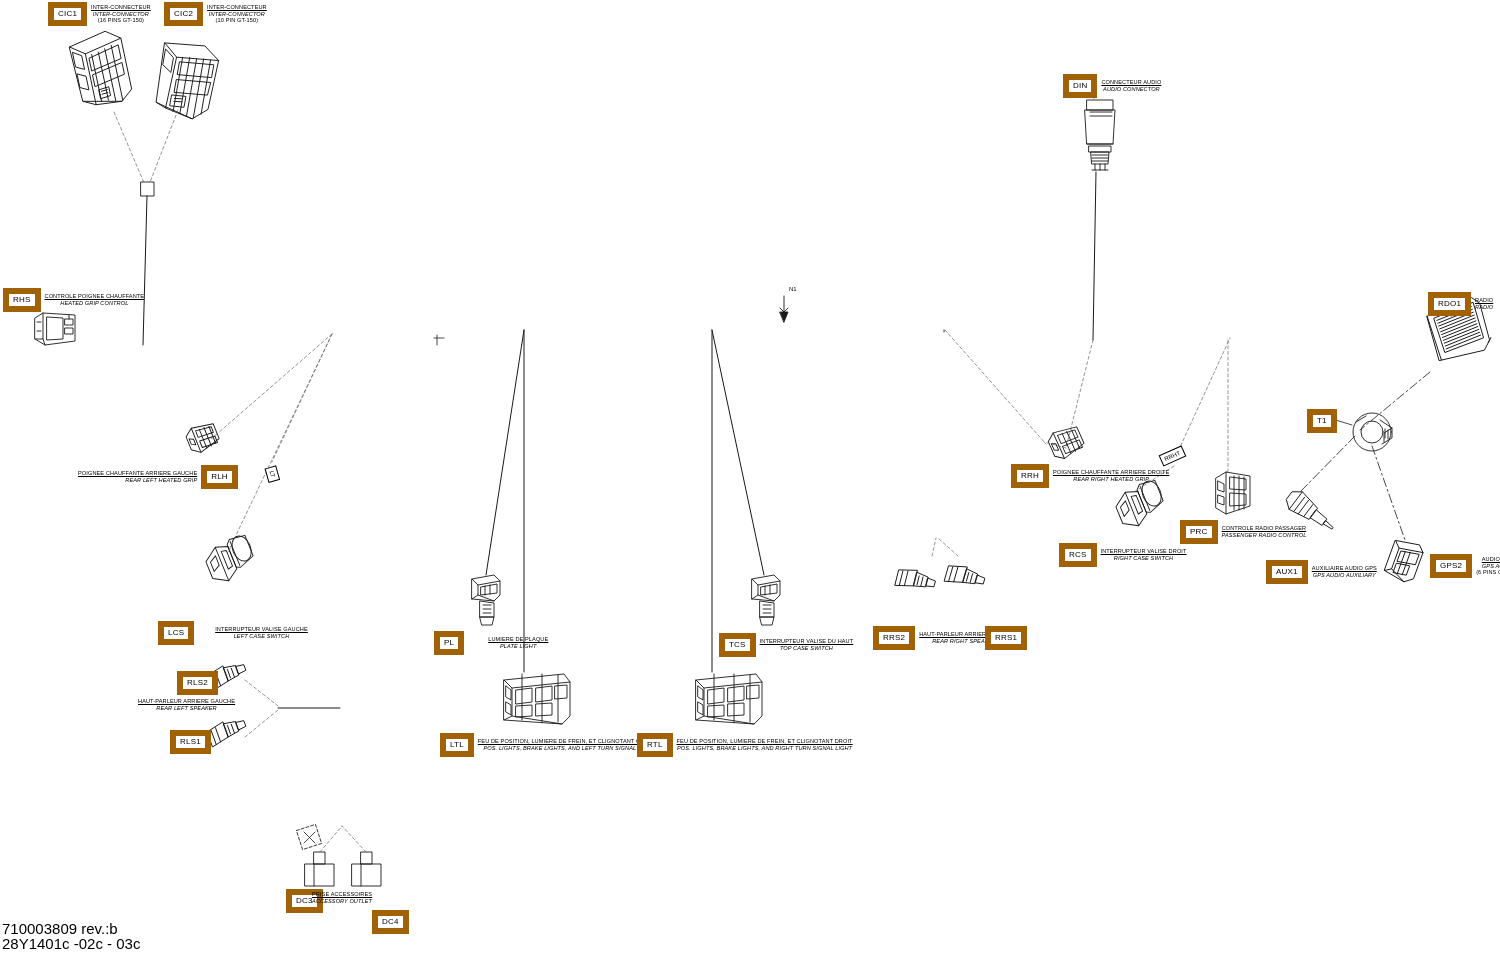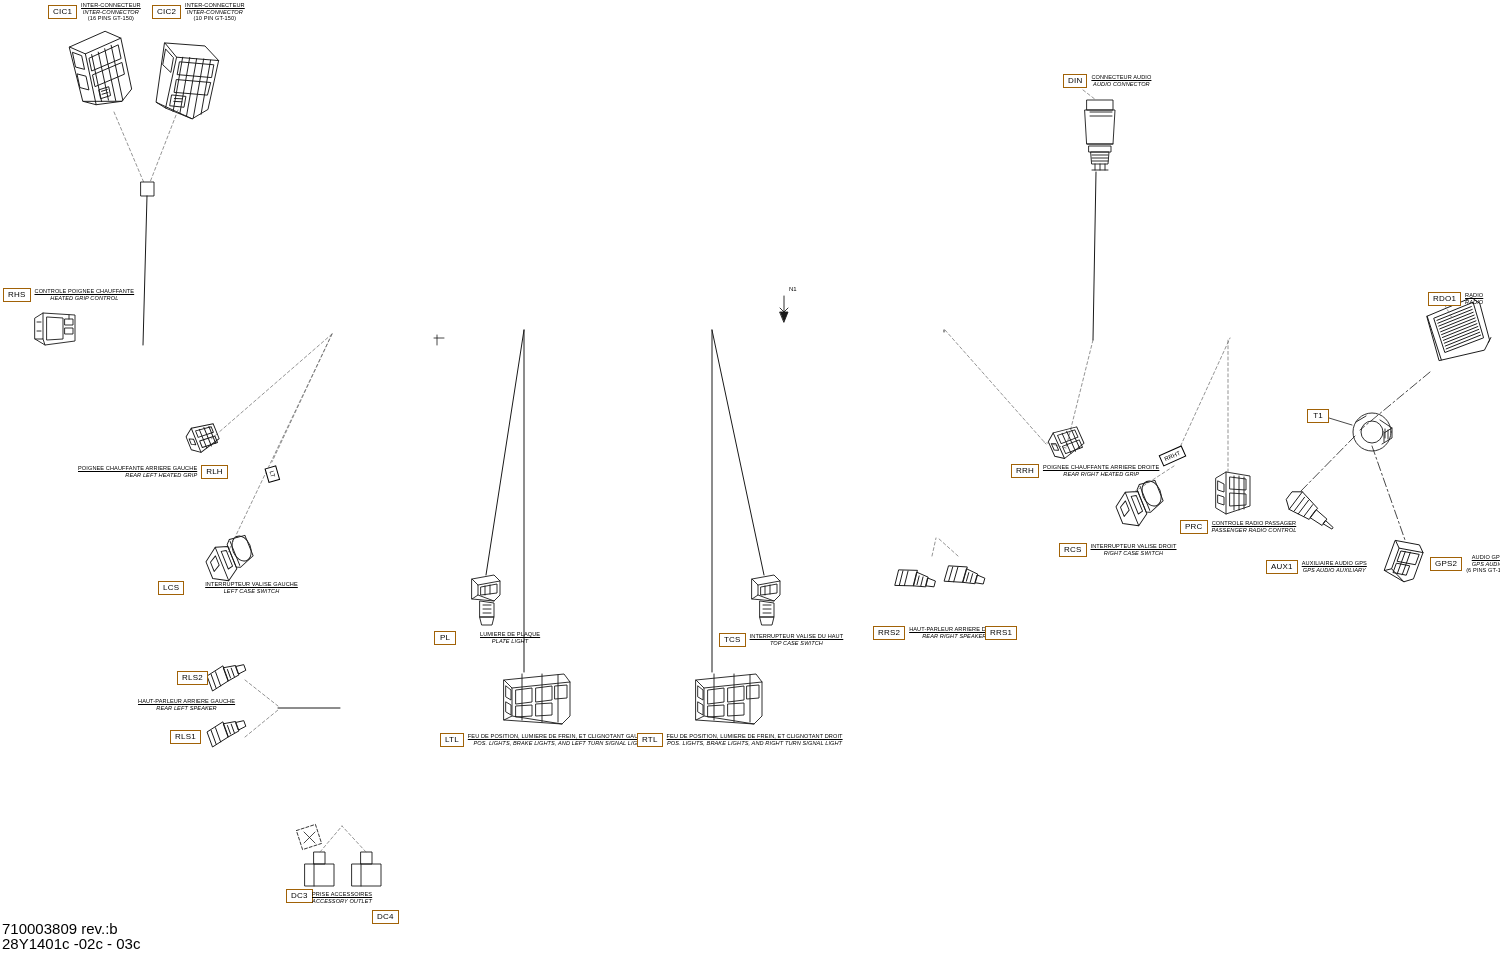--- a/index.html
+++ b/index.html
@@ -20,21 +20,21 @@
   
   .callout {
     position: absolute;
     display: flex;
     align-items: center;
     gap: 4px;
     white-space: nowrap;
   }
   .callout.rev { flex-direction: row-reverse; }
   .code {
-    border: 1px solid #a16207;
+    border: 6px solid #a16207;
     padding: 1px 4px 2px 4px;
     font-size: 8px;
     line-height: 9px;
     letter-spacing: .2px;
     color: #000;
     background: #fff;
     min-width: 22px;
     text-align: center;
   }
   .desc {
@@ -372,21 +372,21 @@
 
   <div class="callout" style="left:48px; top:2px;">
     <span class="code">CIC1</span>
     <span class="desc">
       <span class="fr">INTER-CONNECTEUR</span>
       <span class="en">INTER-CONNECTOR</span>
       <span class="ex">(16 PINS GT-150)</span>
     </span>
   </div>
 
-  <div class="callout" style="left:152px; top:2px;align-items:center;">
+  <div class="callout" style="left:164px; top:2px;align-items:center;">
     <span class="code">CIC2</span>
     <span class="desc">
       <span class="fr">INTER-CONNECTEUR</span>
       <span class="en">INTER-CONNECTOR</span>
       <span class="ex">(10 PIN GT-150)</span>
     </span>
   </div>
 
   <div class="callout" style="left:1063px; top:74px;">
     <span class="code">DIN</span>
@@ -458,21 +458,21 @@
 
   <div class="callout" style="left:1430px; top:554px;">
     <span class="code">GPS2</span>
     <span class="desc">
       <span class="fr">AUDIO GPS</span>
       <span class="en">GPS AUDIO</span>
       <span class="ex">(6 PINS GT-150)</span>
     </span>
   </div>
 
-  <div class="callout" style="left:158px; top:581px;gap:21px;">
+  <div class="callout" style="left:158px; top:621px;gap:21px;">
     <span class="code">LCS</span>
     <span class="desc">
       <span class="fr">INTERRUPTEUR VALISE GAUCHE</span>
       <span class="en">LEFT CASE SWITCH</span>
     </span>
   </div>
 
   <div class="callout" style="left:434px; top:631px;gap:24px;">
     <span class="code">PL</span>
     <span class="desc">

